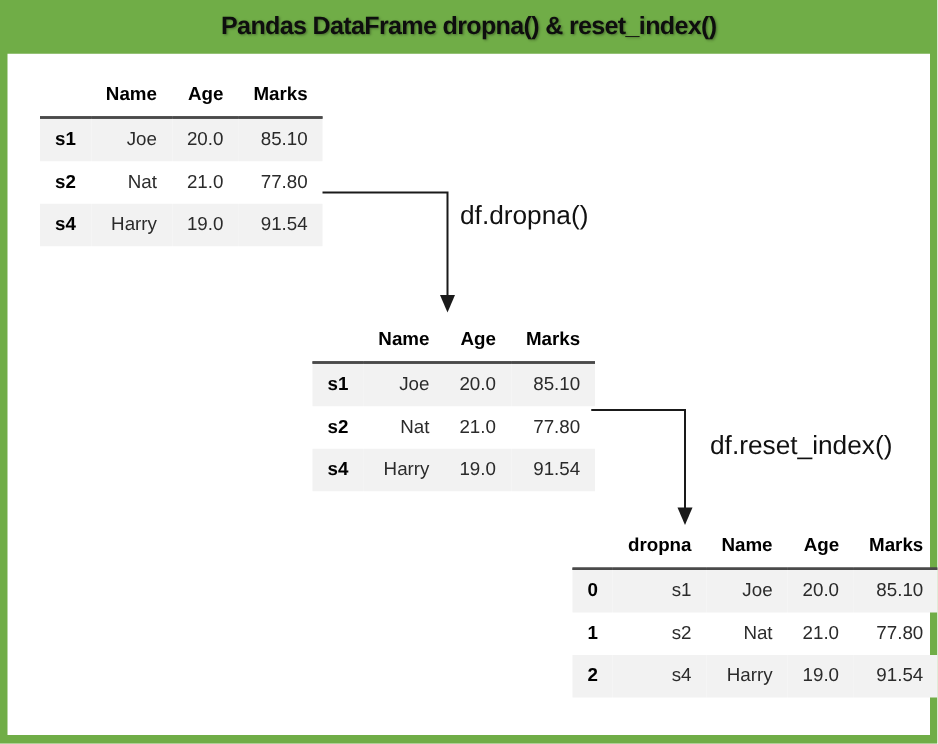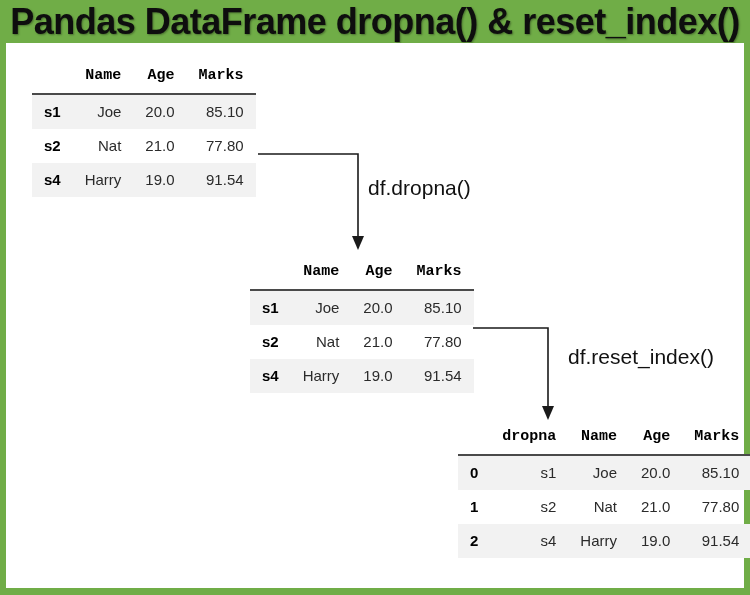--- a/index.html
+++ b/index.html
@@ -9,21 +9,21 @@
     width:750px; height:595px;
     background:#70ad47;
     overflow:hidden;
     font-family:"Liberation Sans", sans-serif;
   }
   .banner {
     position:absolute; left:0; top:0; width:750px; height:43px;
     display:flex; align-items:center; justify-content:center;
   }
   .banner h1 {
-    font-size:36px; font-weight:bold; color:#0e0e0e;
+    font-size:20px; font-weight:bold; color:#0e0e0e;
     letter-spacing:-0.5px;
     text-shadow:1px 1px 2px rgba(0,0,0,0.35);
     white-space:nowrap;
   }
   .content {
     position:absolute; left:6px; top:43px; width:738px; height:545px;
     background:#ffffff;
   }
   table.df {
     position:absolute;
@@ -33,42 +33,41 @@
     white-space:nowrap;
   }
   table.df th, table.df td {
     padding:8px 12px;
     line-height:18px;
     text-align:right;
   }
   table.df thead th {
     font-weight:bold; color:#000;
     border-bottom:2px solid #4a4a4a;
-    font-family:Liberation Mono, monospace;
   }
   table.df tbody th {
     font-weight:bold; color:#000;
     text-align:left;
   }
   table.df tbody tr:nth-child(odd) { background:#f2f2f2; }
 
   #table-original      { left:26px;  top:16px;  }
   #table-dropna        { left:244px; top:212px; }
   #table-reset-index   { left:452px; top:377px; }
 
   svg.flow-arrow { position:absolute; overflow:visible; }
   #arrow-dropna      { left:250px; top:107px; }
   #arrow-reset-index { left:465px; top:281px; }
 
   .op-label {
     position:absolute;
     font-size:21px; color:#111;
     white-space:nowrap;
   }
-  #label-dropna      { left:362px; top:133px; }
+  #label-dropna      { left:362px; top:118px; }
   #label-reset-index { left:562px; top:302px; }
 </style>
 </head>
 <body>
 
 <div class="page">
 
   <div class="banner">
     <h1>Pandas DataFrame dropna() &amp; reset_index()</h1>
   </div>

